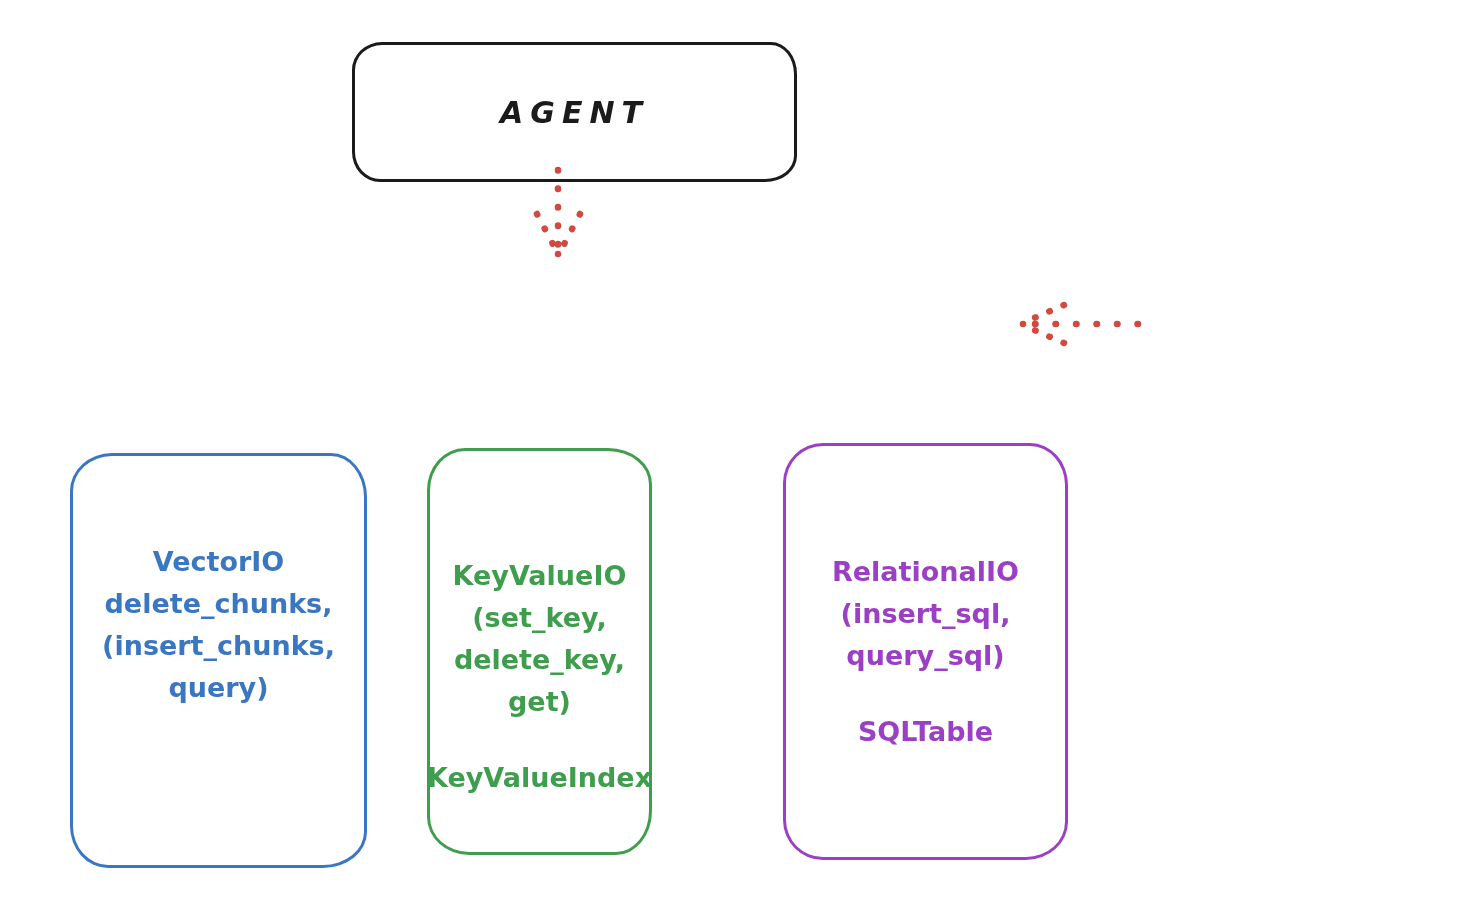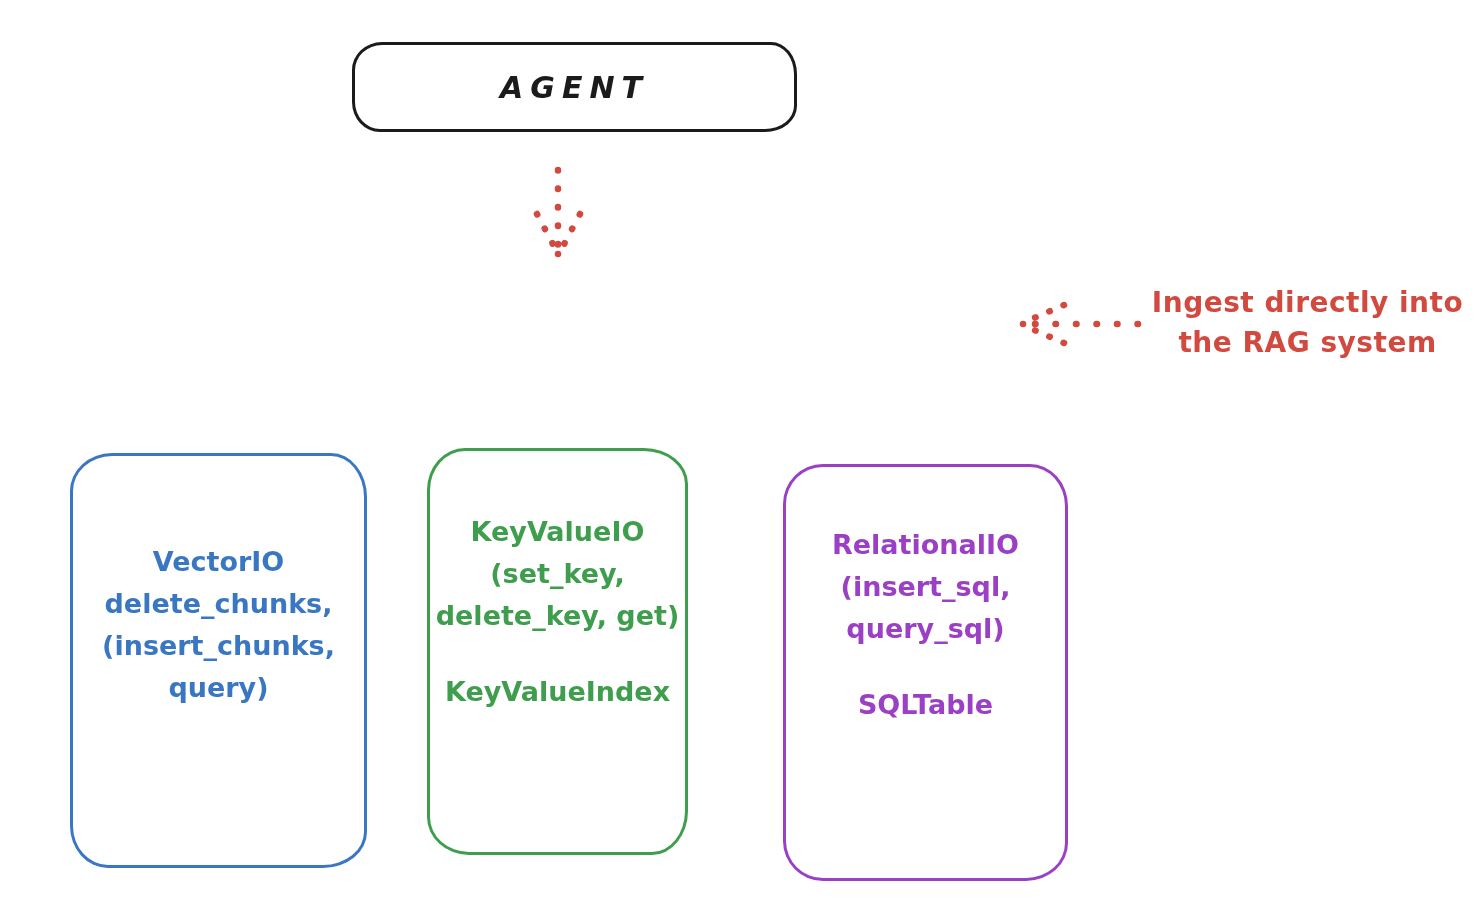--- a/index.html
+++ b/index.html
@@ -25,21 +25,21 @@
   }
   .sketch-box {
     position: absolute;
     background: var(--bg);
     border: 3.5px solid var(--ink);
     display: flex;
     align-items: center;
     justify-content: center;
   }
   .agent-box {
-    left: 352px; top: 42px; width: 445px; height: 90px;
+    left: 352px; top: 42px; width: 445px; height: 140px;
     border-radius: 30px 26px 32px 28px / 28px 32px 26px 30px;
   }
   .agent-label {
     font-size: 30px;
     font-weight: 700;
     letter-spacing: 7px;
     font-style: italic;
   }
   .rag-box {
     left: 155px; top: 270px; width: 826px; height: 123px;
@@ -76,30 +76,30 @@
     font-weight: 600;
     line-height: 42px;
   }
   .module-vector {
     left: 70px; top: 453px; width: 297px; height: 415px;
     border-color: var(--blue); color: var(--blue);
     border-radius: 42px 36px 44px 38px / 38px 44px 36px 42px;
     padding-top: 85px;
   }
   .module-keyvalue {
-    left: 427px; top: 448px; width: 261px; height: 407px;
+    left: 427px; top: 448px; width: 225px; height: 407px;
     border-color: var(--green); color: var(--green);
     border-radius: 38px 44px 36px 42px / 42px 36px 44px 38px;
-    padding-top: 60px;
+    padding-top: 104px;
   }
   .module-relational {
-    left: 783px; top: 464px; width: 285px; height: 417px;
+    left: 783px; top: 443px; width: 285px; height: 417px;
     border-color: var(--purple); color: var(--purple);
     border-radius: 40px 38px 42px 40px / 40px 42px 38px 40px;
-    padding-top: 57px;
+    padding-top: 105px;
   }
   .module-title { display: block; }
   .module-index { display: block; margin-top: 34px; }
 </style>
 </head>
 <body>
 
 <div class="canvas">
 
   <div class="sketch-box agent-box">
@@ -118,24 +118,20 @@
 
   <svg class="arrow-svg arrow-left" width="135" height="50" viewBox="0 0 135 50">
     <g stroke="#d2493f" stroke-width="6.5" stroke-linecap="round" fill="none">
       <line x1="126" y1="24" x2="20" y2="24" stroke-dasharray="0.5 20"></line>
       <line x1="52" y1="5" x2="13" y2="22" stroke-dasharray="0.5 15"></line>
       <line x1="52" y1="43" x2="13" y2="26" stroke-dasharray="0.5 15"></line>
       <line x1="11" y1="24" x2="11" y2="24" stroke-dasharray="0.5 15"></line>
     </g>
   </svg>
 
-  <div class="annotation">
-    <span>Ingest directly into</span><br>
-    <span>the RAG system</span>
-  </div>
 
   <div class="module-box module-vector">
     <span class="module-title">VectorIO</span>
     <span class="module-title">delete_chunks,</span>
     <span class="module-title">(insert_chunks,</span>
     <span class="module-title">query)</span>
   </div>
 
   <div class="module-box module-keyvalue">
     <span class="module-title">KeyValueIO</span>

